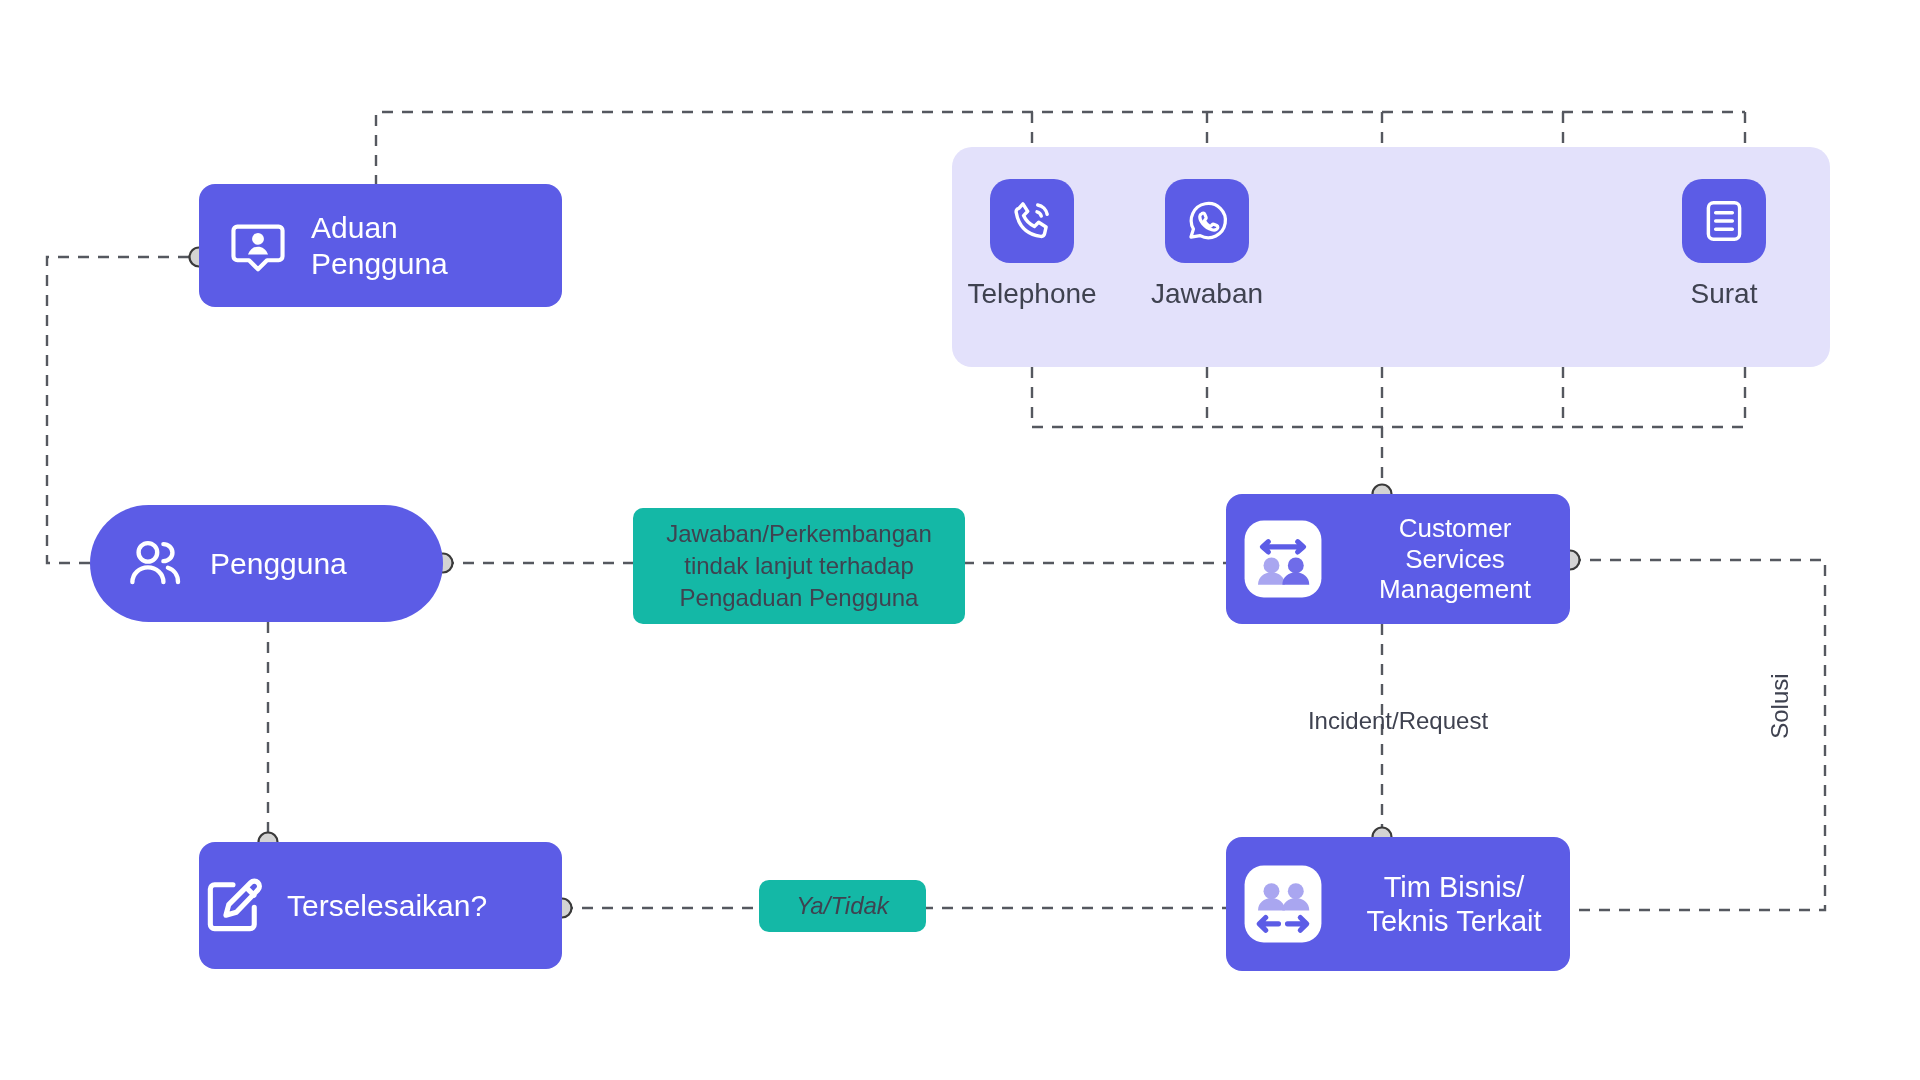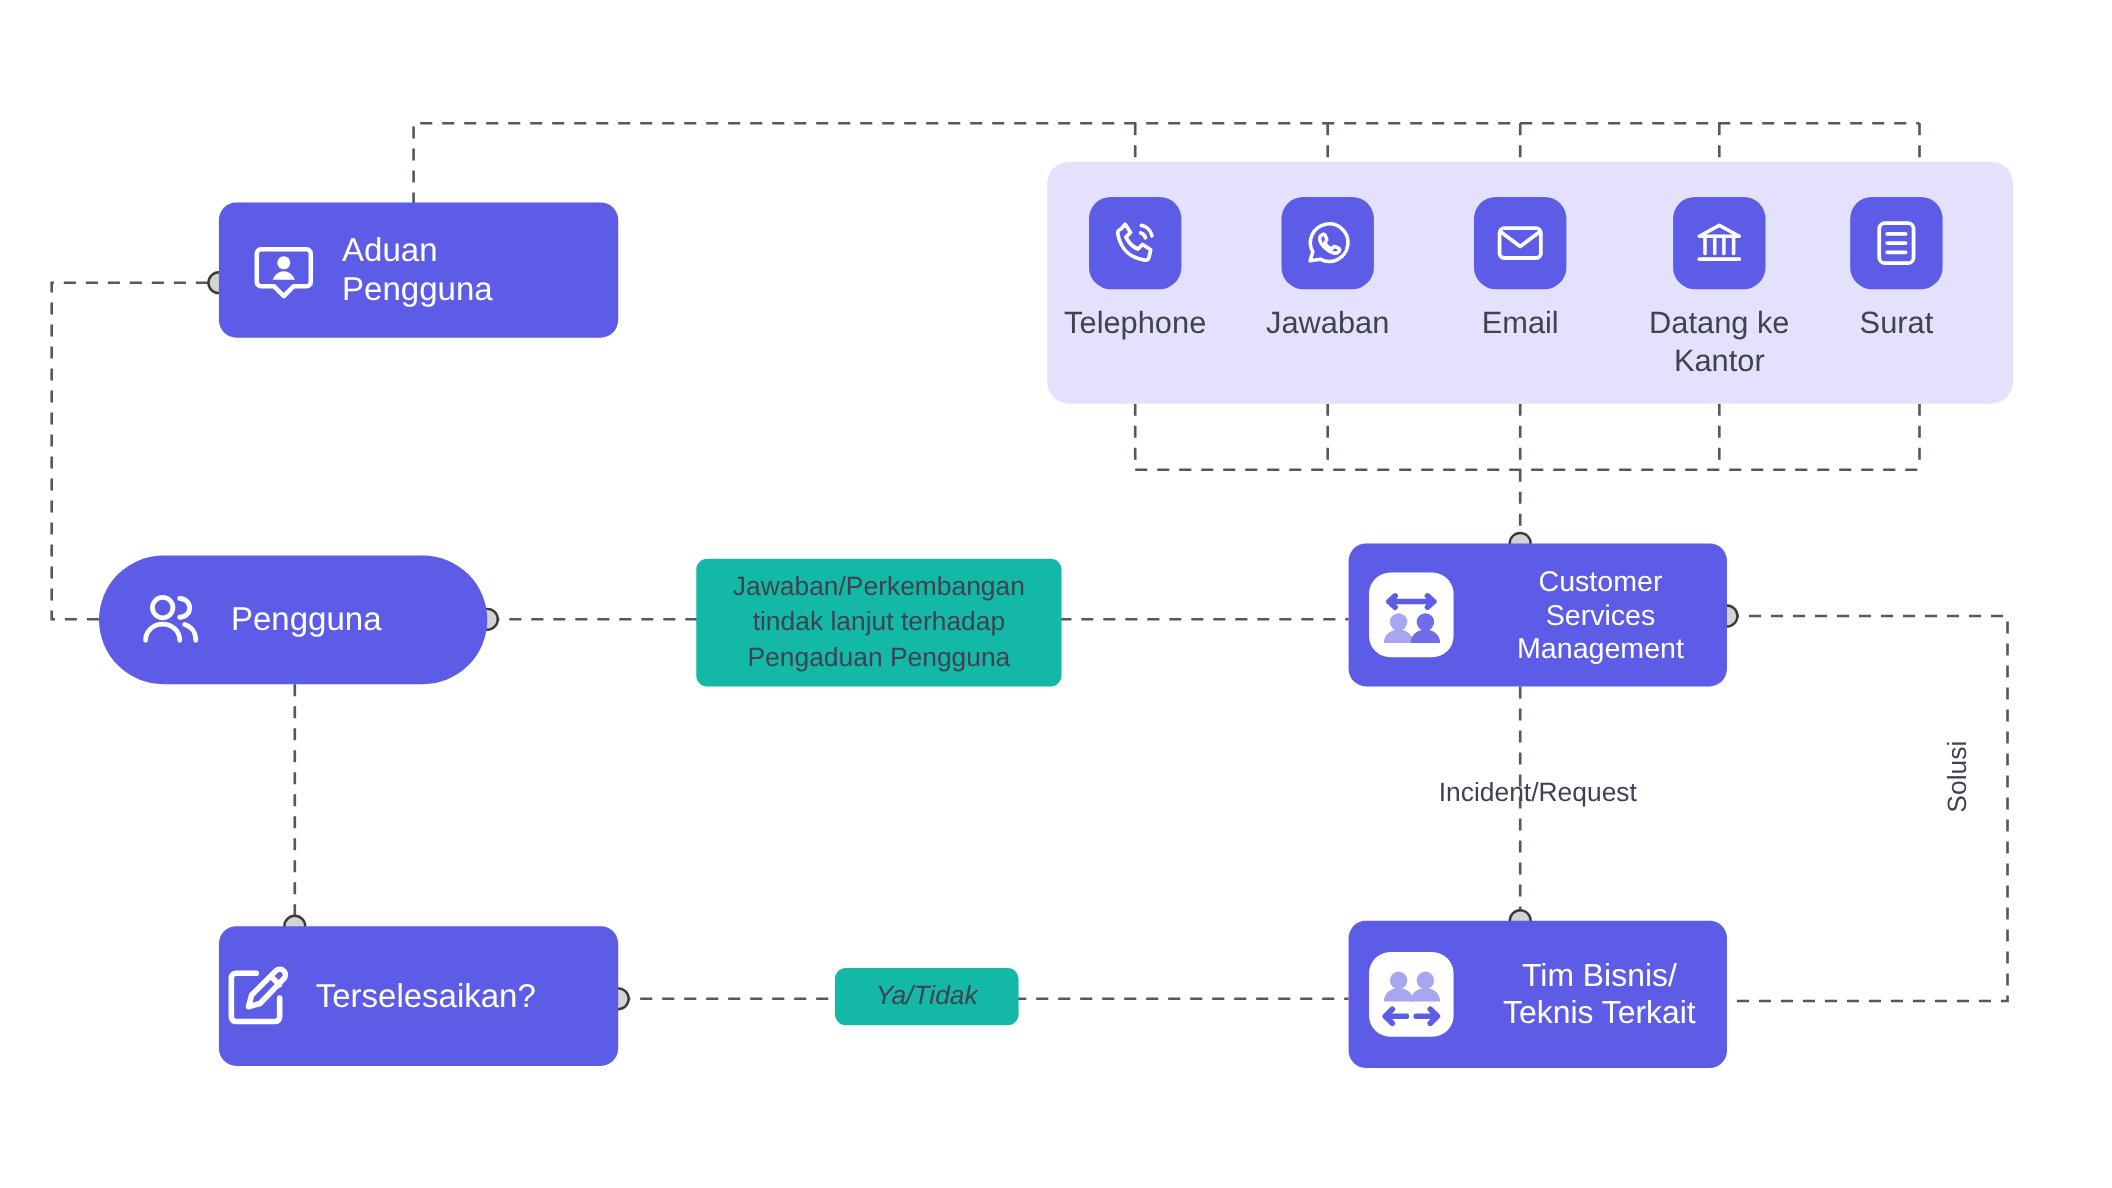--- a/index.html
+++ b/index.html
@@ -302,41 +302,21 @@
     <div class="channel" style="left:175px;">
       <span class="tile">
         <svg class="ico" width="50" height="50" viewBox="0 0 48 48" fill="none" stroke="#ffffff" stroke-width="3.1" stroke-linecap="round" stroke-linejoin="round">
           <path d="M8.6 39.4l2.4-7.7A16.4 16.4 0 1 1 17.4 38l-8.8 1.4z"></path>
           <path d="M18.6 17.4c.5-1 1.2-1 1.8-1 .6 0 1.1.1 1.5 1.1l1.2 3c.2.5.1 1-.2 1.4l-1 1.2c-.3.4-.4.8-.1 1.3a11 11 0 0 0 4.8 4.5c.5.2.9.1 1.2-.2l1.2-1.3c.4-.4.9-.5 1.4-.3l3 1.3c.9.4 1 1 1 1.6 0 .6-.2 1.5-1.3 2.1-1 .6-2.6.9-4.4.3-3-.9-6.3-3-8.8-5.9-2.2-2.6-3-5-2.8-6.9.1-1.2.6-2 1.5-2.2z"></path>
         </svg>
       </span>
       <span class="cap">Jawaban</span>
     </div>
 
-    <div class="channel" style="left:350px;">
-      <span class="tile">
-        <svg class="ico" width="50" height="50" viewBox="0 0 48 48" fill="none" stroke="#ffffff" stroke-width="3.3" stroke-linecap="round" stroke-linejoin="round">
-          <rect x="6" y="11" width="36" height="26" rx="4"></rect>
-          <path d="M7.5 14.5L24 27l16.5-12.5"></path>
-        </svg>
-      </span>
-      <span class="cap">Email</span>
-    </div>
-
-    <div class="channel" style="left:531px;">
-      <span class="tile">
-        <svg class="ico" width="50" height="50" viewBox="0 0 48 48" fill="none" stroke="#ffffff" stroke-width="3.1" stroke-linecap="round" stroke-linejoin="round">
-          <path d="M6.5 18L24 8.5 41.5 18z"></path>
-          <path d="M11.5 18v15M20 18v15M28 18v15M36.5 18v15"></path>
-          <path d="M6.5 38h35"></path>
-        </svg>
-      </span>
-      <span class="cap">Datang ke
-Kantor</span>
-    </div>
+
 
     <div class="channel" style="left:692px;justify-content:center;">
       <span class="tile">
         <svg class="ico" width="50" height="50" viewBox="0 0 48 48" fill="none" stroke="#ffffff" stroke-width="3.3" stroke-linecap="round" stroke-linejoin="round">
           <rect x="9" y="6.5" width="30" height="35" rx="5"></rect>
           <path d="M16 16h16M16 24h16M16 32h16"></path>
         </svg>
       </span>
       <span class="cap">Surat</span>
     </div>

